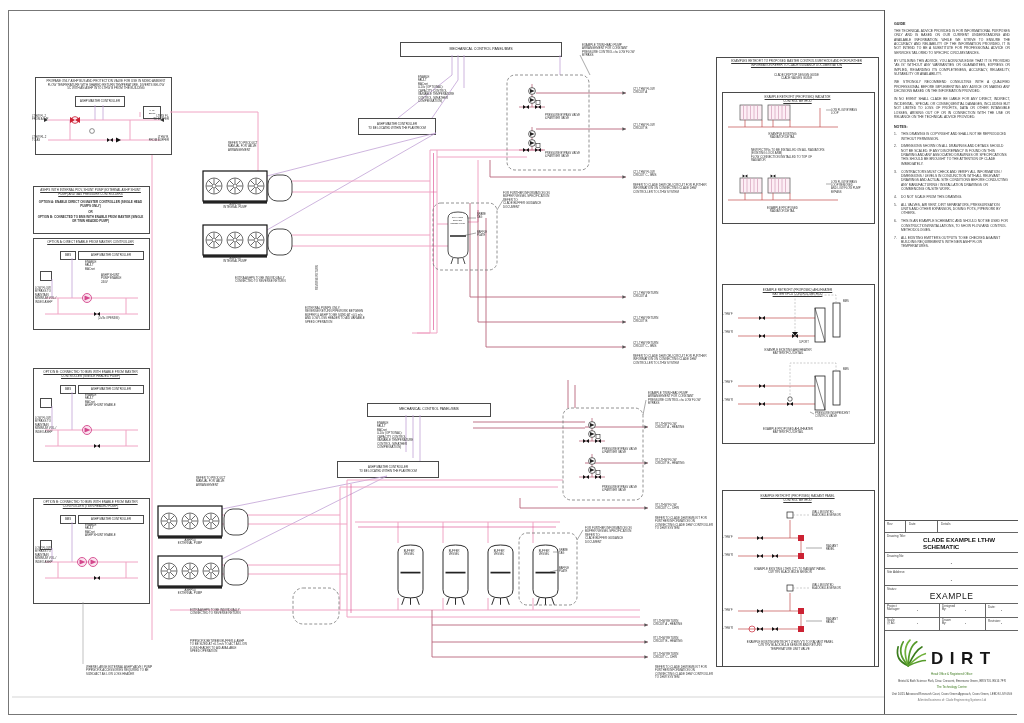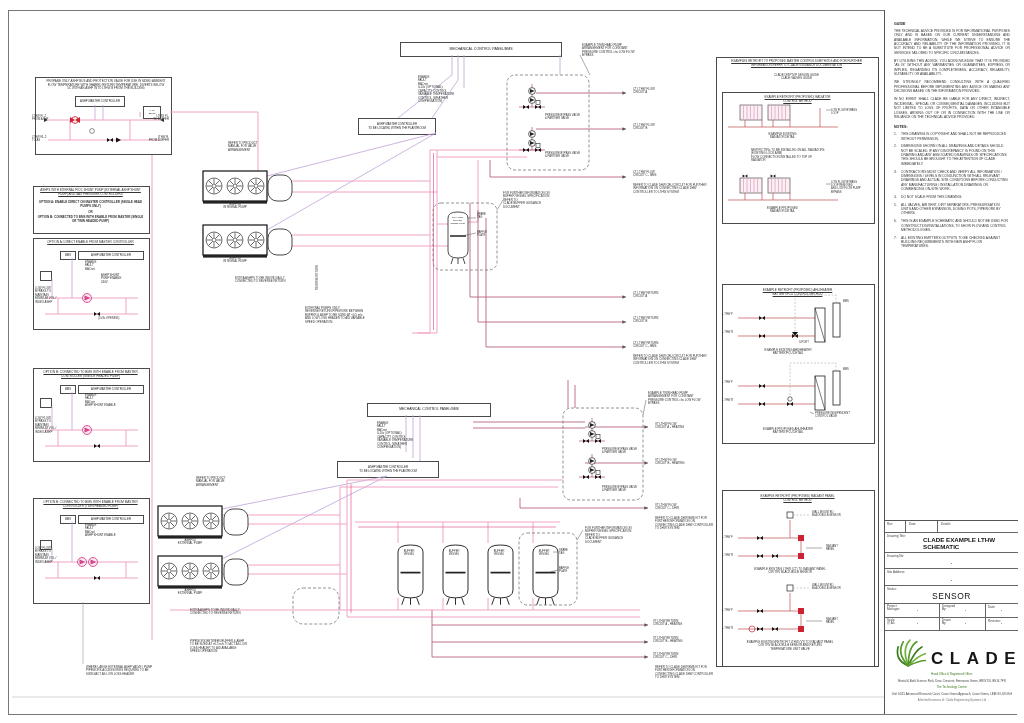--- a/index.html
+++ b/index.html
@@ -602,21 +602,21 @@
     <div class="tb-row" style="height:16px">
       <span class="tb-lab">Drawing No:</span>
       <div class="tb-val" style="top:7px;font-size:4px">-</div>
     </div>
     <div class="tb-row" style="height:17px">
       <span class="tb-lab">Site Address:</span>
       <div class="tb-val" style="top:8px;font-size:4px">-</div>
     </div>
     <div class="tb-row" style="height:18px">
       <span class="tb-lab">Status:</span>
-      <div class="tb-val" style="top:5px;font-size:8.5px;letter-spacing:0.5px">SENSOR</div>
+      <div class="tb-val" style="top:5px;font-size:8.5px;letter-spacing:0.5px">EXAMPLE</div>
     </div>
     <div class="tb-row" style="height:14px">
       <span class="tb-lab" style="white-space:pre-line;line-height:1.1">Project
 Manager:</span>
       <span class="tb-val" style="left:-68px;top:4px">-</span>
       <div class="tb-cell" style="left:54px;right:34px"></div>
       <span class="tb-lab" style="left:57px;white-space:pre-line;line-height:1.1">Designed
 By:</span>
       <span class="tb-val" style="left:28px;top:4px">-</span>
       <div class="tb-cell" style="left:100px;right:0"></div>
@@ -640,21 +640,21 @@
         <g stroke="#3c7d1d" fill="none" stroke-width="2" stroke-linecap="round">
           <path d="M18,36 Q2,30 6,14"></path>
           <path d="M18,36 Q4,22 12,8" stroke="#569b2b"></path>
           <path d="M18,36 Q10,16 20,6" stroke="#6fb13a"></path>
           <path d="M18,36 Q18,14 28,8" stroke="#569b2b"></path>
           <path d="M18,36 Q26,18 34,14"></path>
           <path d="M18,36 Q30,24 38,22" stroke="#6fb13a"></path>
           <path d="M18,36 Q32,30 38,30" stroke="#569b2b"></path>
         </g>
       </svg>
-      <div id="wordmark">CLADE</div>
+      <div id="wordmark">DIRT</div>
       <div id="addr-lines">
           <div class="addr green" style="top: 42px;">Head Office &amp; Registered Office:</div>
           <div class="addr dark" style="top: 48.5px;">Bristol &amp; Bath Science Park, Dirac Crescent, Emersons Green, BRISTOL BS16 7FR</div>
           <div class="addr green" style="top: 55px;">The Technology Centre:</div>
           <div class="addr dark" style="top: 61.5px;">Unit 10/15 Advanced Research Court, Cross Green Approach, Cross Green, LEEDS LS9 0SG</div>
           <div class="addr gray" style="top: 68px;">A limited business of: Clade Engineering Systems Ltd</div>
         </div>
     </div>
   </div>
 </div>

